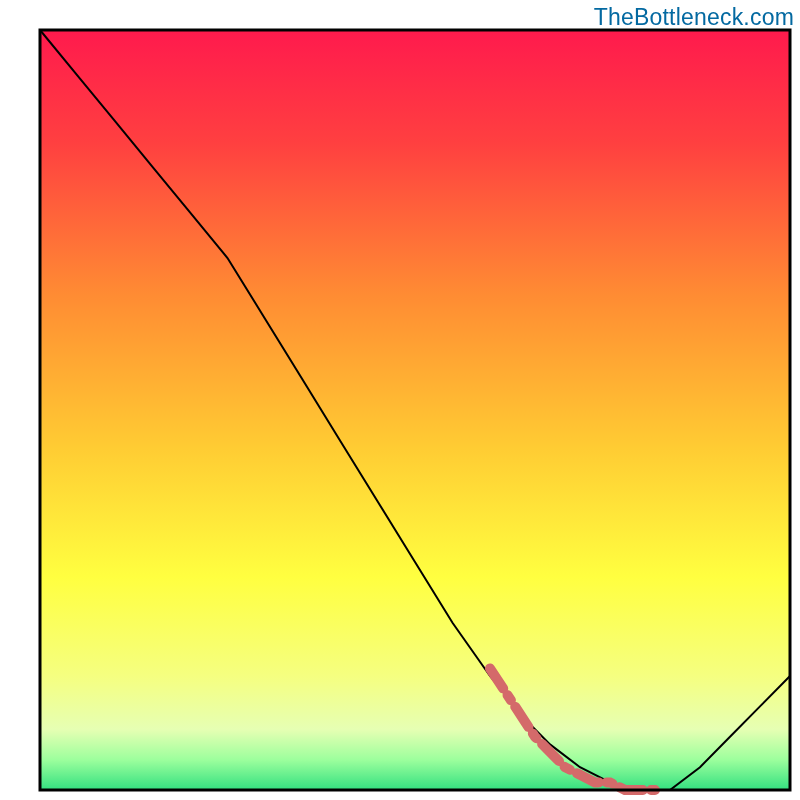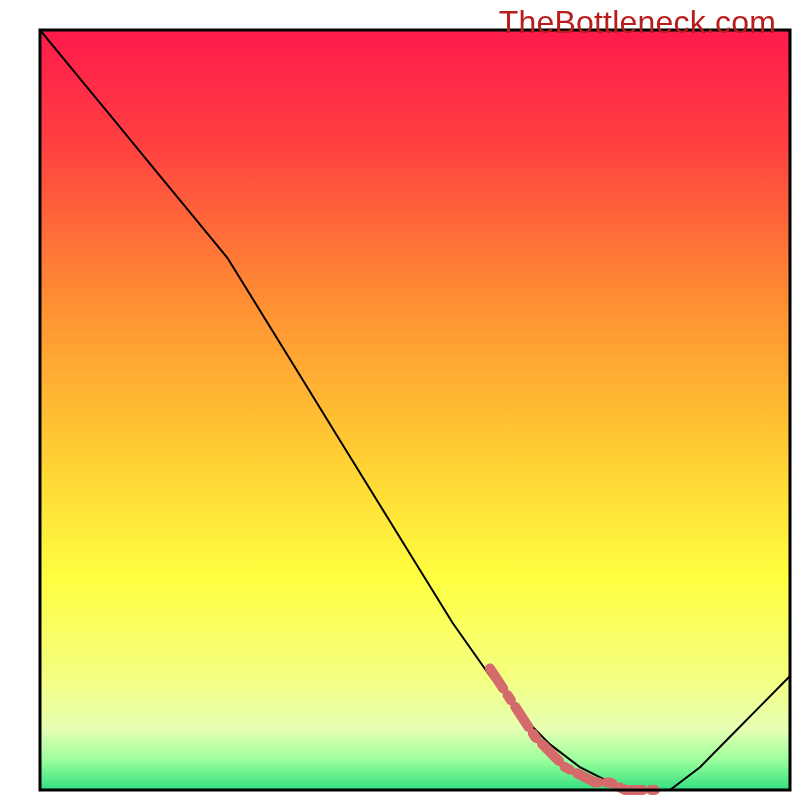--- a/index.html
+++ b/index.html
@@ -12,23 +12,23 @@
     font-family: Arial, Helvetica, sans-serif;
   }
   .frame {
     position: relative;
     width: 800px;
     height: 800px;
   }
   .watermark {
     position: absolute;
     top: 4px;
-    right: 24px;
-    color: #b91c1c;
-    font-size: 32px;
+    right: 6px;
+    color: #0369a1;
+    font-size: 23px;
     font-weight: 400;
     letter-spacing: 0.2px;
     z-index: 10;
     user-select: none;
   }
   svg.chart {
     position: absolute;
     top: 0;
     left: 0;
     width: 800px;

